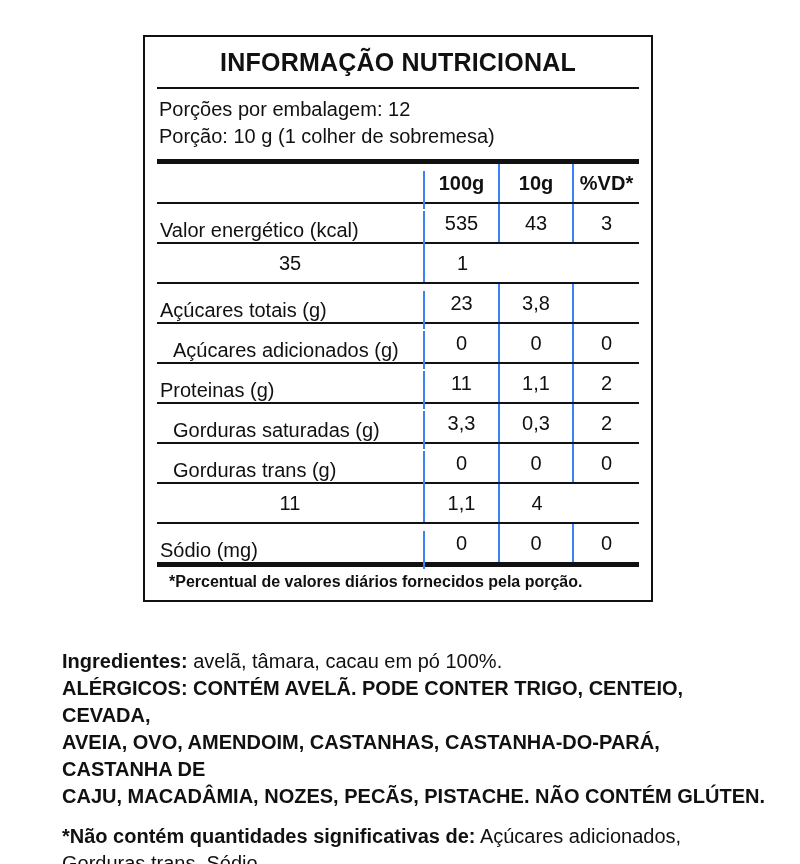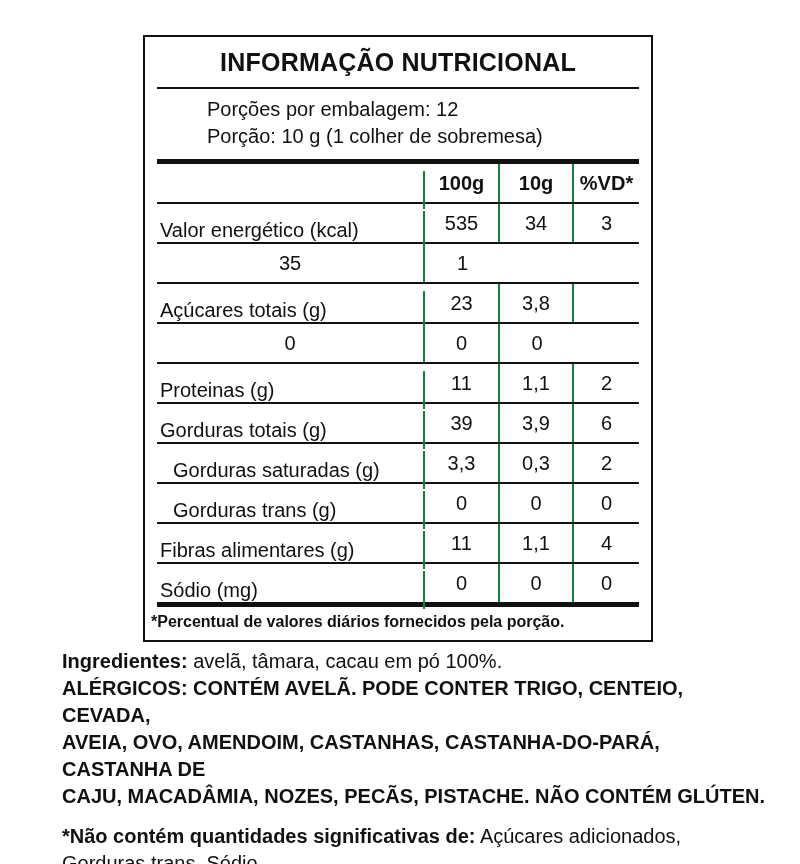--- a/index.html
+++ b/index.html
@@ -20,43 +20,43 @@
     background: #fff;
   }
   .title-row {
     height: 50px;
     display: flex; align-items: center; justify-content: center;
     font-weight: bold; font-size: 25px; letter-spacing: 0.2px; border-radius: 6px;
   }
   .rule-thin  { border-top: 2px solid #111; margin: 0 12px; }
   .rule-thick { height: 5px; background: #111; margin: 0 12px; }
 
-  .serving-block { padding: 7px 14px 9px 14px; font-size: 20px; margin-left: 48px; }
+  .serving-block { padding: 7px 14px 9px 14px; font-size: 20px; }
   .serving-block div { line-height: 27px; }
 
   .grid-table { margin: 0 12px; }
   .t-row {
     display: grid;
     grid-template-columns: 268px 75px 74px 65px;
     height: 40px;
   }
   .t-row.header { height: 38px; }
   .t-row + .t-row { border-top: 2px solid #111; }
   .t-row > div {
     display: flex; align-items: center; justify-content: center;
     font-size: 20px;
     height: 100%;
   }
   .t-row > .c-name { justify-content: flex-start; padding-left: 3px; margin-top: 7px; }
-  .t-row > .c1, .t-row > .c2, .t-row > .c3 { border-right: 2px solid #15803d; }
+  .t-row > .c1, .t-row > .c2, .t-row > .c3 { border-right: 2px solid #3b82f6; }
   .t-row.header > div { font-weight: bold; }
   .t-row > .c-name.indent { padding-left: 16px; }
 
   .footnote-row {
-    padding: 6px 0 9px 6px;
+    padding: 6px 0 9px 24px;
     font-size: 16px; font-weight: bold;
   }
 
   
   .info-block {
     position: absolute;
     left: 42px; top: 648px;
     width: 725px;
     font-size: 20px;
   }
@@ -83,72 +83,66 @@
     <div class="t-row header">
       <div class="c-name c1"></div>
       <div class="c2">100g</div>
       <div class="c3">10g</div>
       <div class="c4">%VD*</div>
     </div>
 
     <div class="t-row">
       <div class="c-name c1">Valor energético (kcal)</div>
       <div class="c2">535</div>
-      <div class="c3">34</div>
+      <div class="c3">43</div>
       <div class="c4">3</div>
     </div>
 
     <div class="t-row">
       <div class="c2">35</div>
       <div class="c4">1</div>
     </div>
 
     <div class="t-row">
       <div class="c-name c1">Açúcares totais (g)</div>
       <div class="c2">23</div>
       <div class="c3">3,8</div>
       <div class="c4"></div>
     </div>
 
     <div class="t-row">
+      <div class="c-name c1 indent">Açúcares adicionados (g)</div>
       <div class="c2">0</div>
       <div class="c3">0</div>
       <div class="c4">0</div>
     </div>
 
     <div class="t-row">
       <div class="c-name c1">Proteinas (g)</div>
       <div class="c2">11</div>
       <div class="c3">1,1</div>
       <div class="c4">2</div>
     </div>
 
-    <div class="t-row">
-      <div class="c-name c1">Gorduras totais (g)</div>
-      <div class="c2">39</div>
-      <div class="c3">3,9</div>
-      <div class="c4">6</div>
-    </div>
 
     <div class="t-row">
       <div class="c-name c1 indent">Gorduras saturadas (g)</div>
       <div class="c2">3,3</div>
       <div class="c3">0,3</div>
       <div class="c4">2</div>
     </div>
 
     <div class="t-row">
       <div class="c-name c1 indent">Gorduras trans (g)</div>
       <div class="c2">0</div>
       <div class="c3">0</div>
       <div class="c4">0</div>
     </div>
 
     <div class="t-row">
-      <div class="c-name c1">Fibras alimentares (g)</div>
       <div class="c2">11</div>
       <div class="c3">1,1</div>
       <div class="c4">4</div>
     </div>
 
     <div class="t-row">
       <div class="c-name c1">Sódio (mg)</div>
       <div class="c2">0</div>
       <div class="c3">0</div>
       <div class="c4">0</div>

